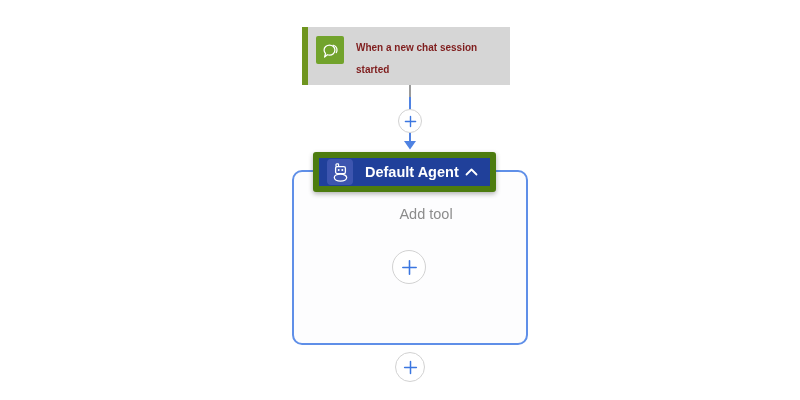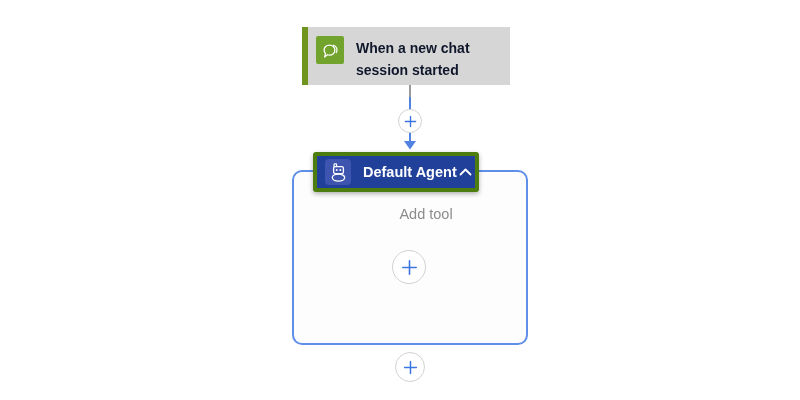--- a/index.html
+++ b/index.html
@@ -34,24 +34,24 @@
     flex: 0 0 28px;
     width: 28px; height: 28px;
     background: #72a32c;
     border-radius: 2px;
     display: flex; align-items: center; justify-content: center;
   }
   .trigger-label {
     margin-left: 12px;
     margin-top: 1px;
     max-width: 145px;
-    font-size: 14px;
+    font-size: 10px;
     line-height: 22px;
     font-weight: 600;
-    color: #0f172a;
+    color: #7f1d1d;
   }
 
   
   .line { position: absolute; width: 2px; z-index: 1; }
   .line-gray { left: 409px; top: 85px; height: 12px; background: #9a9a9a; }
   .line-blue { left: 409px; top: 97px; height: 46px; background: #4f82e2; }
   .arrowhead { position: absolute; left: 404px; top: 141px; z-index: 1; }
 
   
   .plus-btn {
@@ -76,24 +76,24 @@
     width: 236px; height: 175px;
     box-sizing: border-box;
     background: #fdfdfe;
     border: 2px solid #5f8fe8;
     border-radius: 10px;
     z-index: 0;
   }
   .agent-header {
     position: absolute;
     left: 313px; top: 152px;
-    width: 166px; height: 40px;
+    width: 183px; height: 40px;
     box-sizing: border-box;
     background: #20409a;
-    border: 4px solid #4d7c0f;
+    border: 6px solid #4d7c0f;
     border-radius: 3px;
     display: flex;
     align-items: center;
     padding: 0 10px 0 8px;
     box-shadow: 0 2px 5px rgba(0,0,0,0.3);
     z-index: 3;
     cursor: pointer;
   }
   .agent-icon {
     width: 26px; height: 26px;

